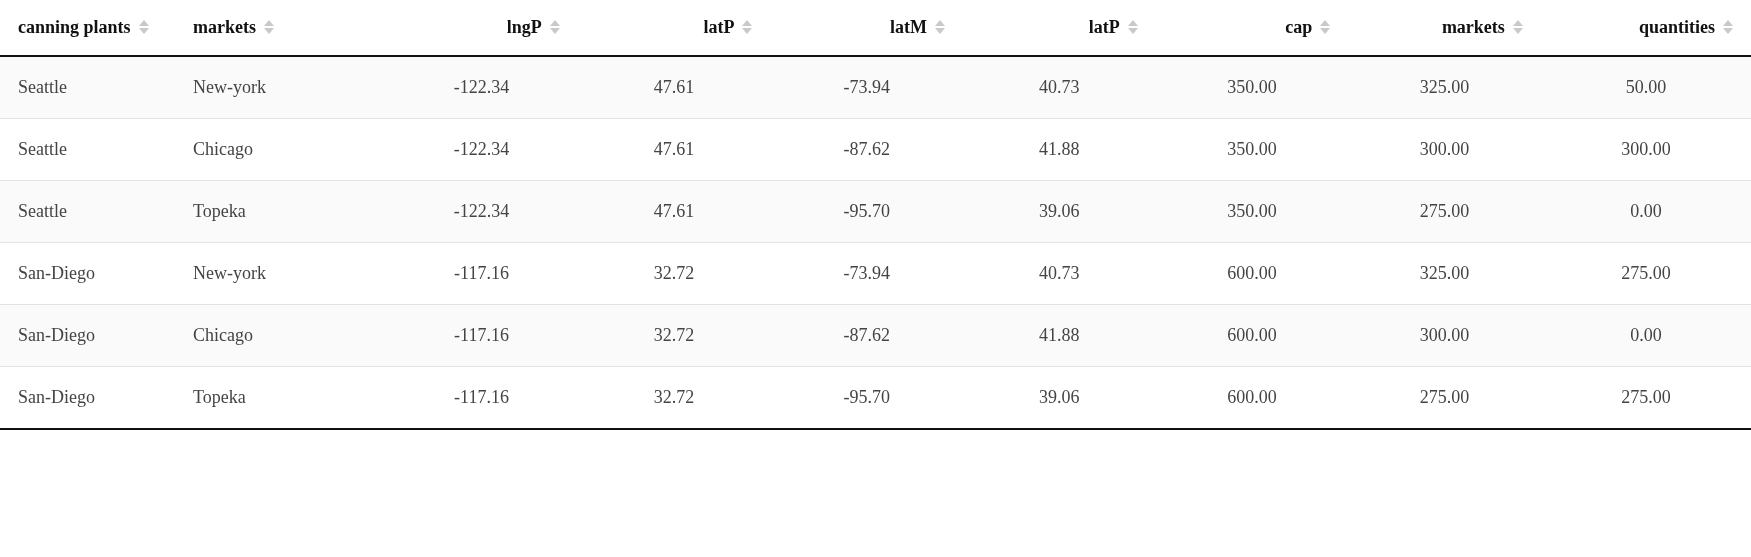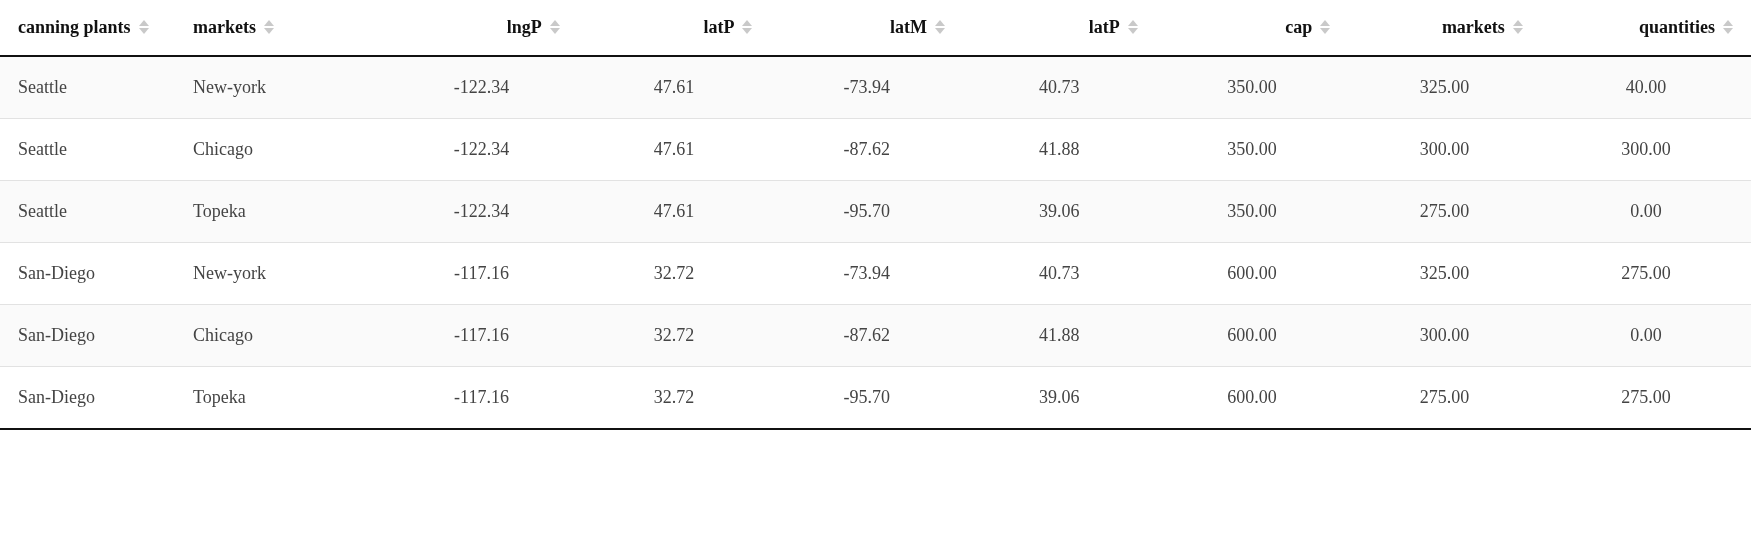--- a/index.html
+++ b/index.html
@@ -186,21 +186,21 @@
   <tbody id="table-body">
       <tr>
         <td class="text-col">Seattle</td>
         <td class="text-col">New-york</td>
         <td class="num-col">-122.34</td>
         <td class="num-col">47.61</td>
         <td class="num-col">-73.94</td>
         <td class="num-col">40.73</td>
         <td class="num-col">350.00</td>
         <td class="num-col">325.00</td>
-        <td class="num-col">40.00</td>
+        <td class="num-col">50.00</td>
       </tr>
       <tr>
         <td class="text-col">Seattle</td>
         <td class="text-col">Chicago</td>
         <td class="num-col">-122.34</td>
         <td class="num-col">47.61</td>
         <td class="num-col">-87.62</td>
         <td class="num-col">41.88</td>
         <td class="num-col">350.00</td>
         <td class="num-col">300.00</td>

